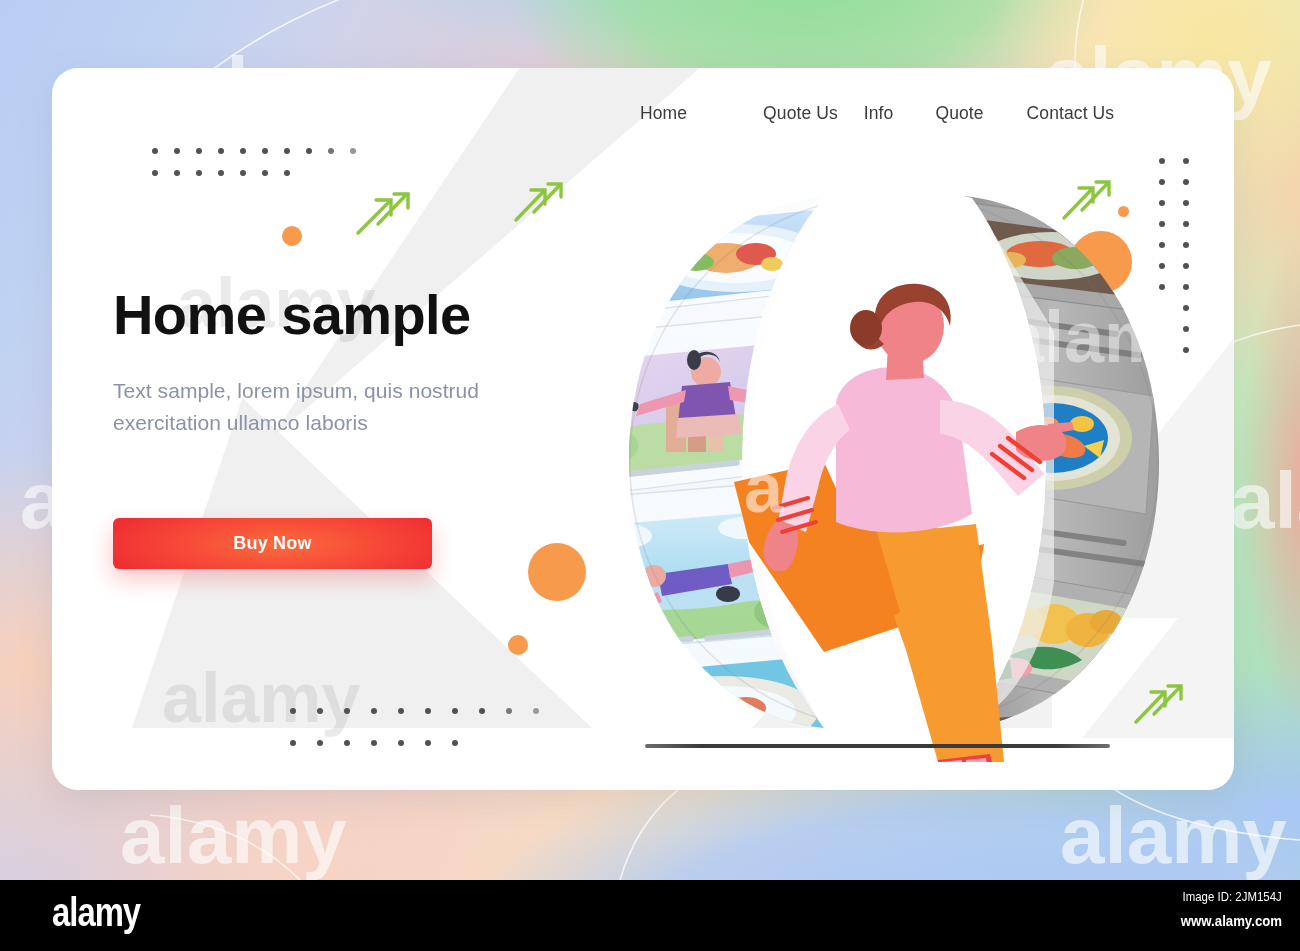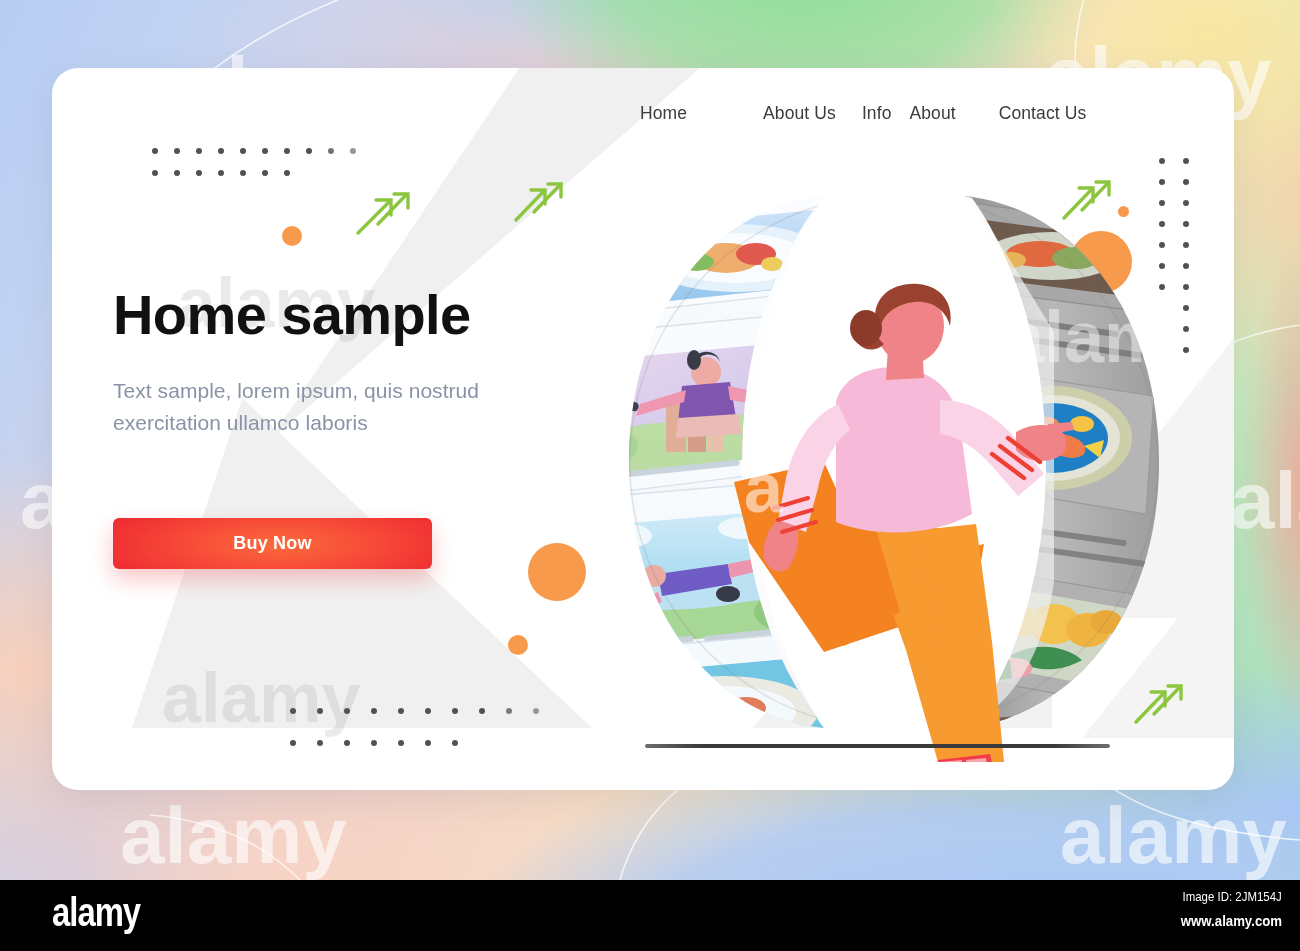--- a/index.html
+++ b/index.html
@@ -81,21 +81,21 @@
     background:#f2f2f2;
   }
 
   
   #nav{position:absolute;left:640px;top:103px;display:flex;gap:0;}
   .nav-item{
     font-size:17.5px;color:#3c3c3c;letter-spacing:.1px;white-space:nowrap;cursor:pointer;
   }
   .nav-item:nth-child(1){margin-right:76px;}
   .nav-item:nth-child(2){margin-right:26px;}
-  .nav-item:nth-child(3){margin-right:18px;}
+  .nav-item:nth-child(3){margin-right:42px;}
   .nav-item:nth-child(4){margin-right:43px;}
 
   
   #hero-title{
     position:absolute;left:113px;top:287px;
     font-size:56px;font-weight:bold;color:#111111;letter-spacing:-.6px;line-height:1;
     white-space:nowrap;
   }
   #hero-sub{
     position:absolute;left:113px;top:375px;width:450px;
@@ -187,23 +187,23 @@
   <div class="tri" id="tri-mid"></div>
   <div class="tri" id="tri-right"></div>
   <div class="tri" id="tri-right2"></div>
 
   <div class="wm wm-dark" style="left:125px;top:195px;font-size:70px;">alamy</div>
   <div class="wm wm-dark" style="left:110px;top:590px;font-size:70px;">alamy</div>
 </div>
 
 <div id="nav">
   <div class="nav-item">Home</div>
-  <div class="nav-item">About Us</div>
+  <div class="nav-item">Quote Us</div>
   <div class="nav-item">Info</div>
-  <div class="nav-item">About</div>
+  <div class="nav-item">Quote</div>
   <div class="nav-item">Contact Us</div>
 </div>
 
 <div id="hero-title">Home sample</div>
 <div id="hero-sub">Text sample, lorem ipsum, quis nostrud exercitation ullamco laboris</div>
 <button id="buy-btn">Buy Now</button>
 
 <div>
   <div class="dot" style="left:152px;top:148px;"></div>
   <div class="dot" style="left:174px;top:148px;"></div>

